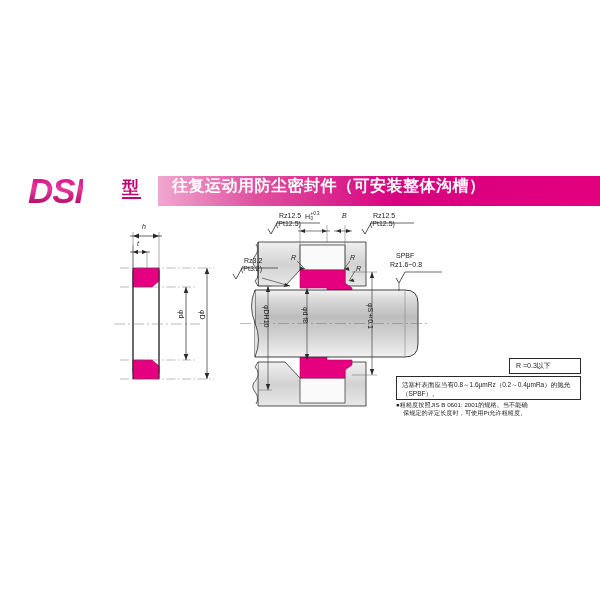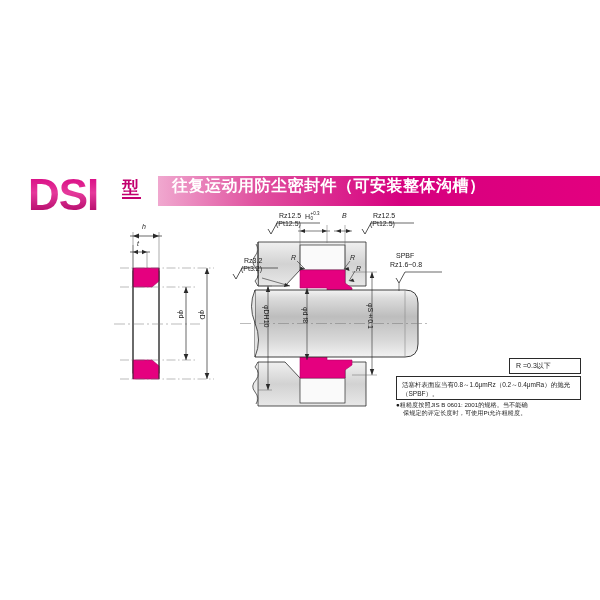--- a/index.html
+++ b/index.html
@@ -3,22 +3,22 @@
 <meta charset="utf-8">
 <style>
   html,body{margin:0;padding:0;background:#ffffff;}
   body{width:600px;height:600px;position:relative;overflow:hidden;
        font-family:"Liberation Sans","DejaVu Sans",sans-serif;color:#1a1a1a;}
 
   #sheet{position:absolute;left:0;top:0;width:600px;height:600px;background:#fff;}
 
   
   .banner{position:absolute;left:0;top:176px;width:600px;height:30px;}
-  .banner-logo{position:absolute;left:28px;top:-3px;font-size:44px;font-weight:bold;
-      letter-spacing:-1px;
+  .banner-logo{position:absolute;left:28px;top:-3px;font-size:35px;font-weight:bold;
+      font-style:italic;letter-spacing:-1px;
       background:linear-gradient(180deg,#d6007f 0%,#e5399b 45%,#a8005f 100%);
       -webkit-background-clip:text;background-clip:text;color:#c2006f;
       -webkit-text-fill-color:transparent;line-height:1;}
   .banner-kata{position:absolute;left:122px;top:3px;font-size:17px;font-weight:bold;
       color:#c2006f;line-height:1;}
   .banner-kata .ul{display:block;height:2px;background:#c2006f;margin-top:1px;width:19px;}
   .banner-bar{position:absolute;left:158px;top:0;width:442px;height:30px;
       background:linear-gradient(90deg,#f0a8cf 0%,#e0519f 22%,#d6007f 55%,#e3007f 100%);}
   .banner-title{position:absolute;left:172px;top:0;font-size:16px;font-weight:bold;
       color:#ffffff;letter-spacing:.5px;line-height:1.2;}

